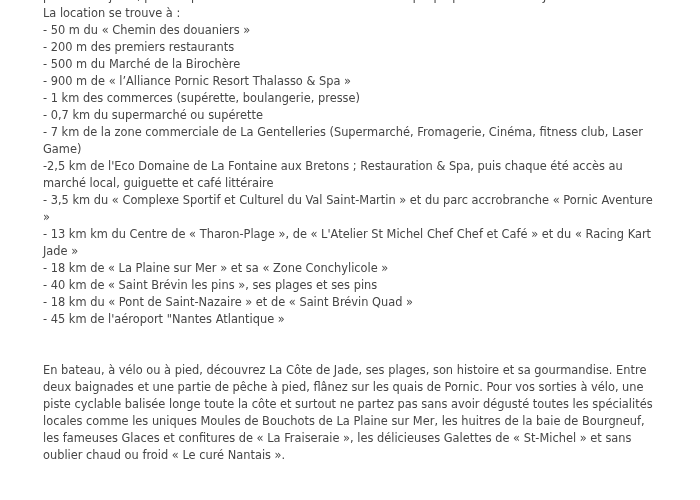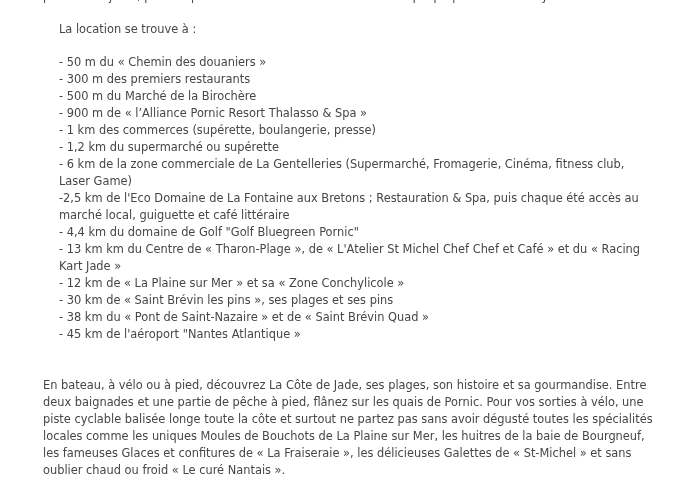--- a/index.html
+++ b/index.html
@@ -21,52 +21,52 @@
       position: absolute;
       left: 43px;
       top: -12px;
       width: 620px;
     }
     .clipped-line {
       white-space: nowrap;
       overflow: hidden;
     }
     .intro {
-      margin: 16px;
+      margin: 0;
     }
     .list {
       list-style: none;
-      margin: 16px;
+      margin: 0;
       padding: 0;
     }
     .list li {
       margin: 0;
       padding: 0;
     }
     .paragraph {
       margin: 0;
       margin-top: 34px;
     }
   </style>
 </head>
 <body>
 
 <div class="content">
   <div class="clipped-line">pour vos séjours, profitez pleinement des nombreuses activités que propose la côte de Jade et ses alentours.</div>
   <p class="intro">La location se trouve à :</p>
   <ul class="list">
     <li>- 50 m du « Chemin des douaniers »</li>
-    <li>- 300 m des premiers restaurants</li>
+    <li>- 200 m des premiers restaurants</li>
     <li>- 500 m du Marché de la Birochère</li>
     <li>- 900 m de « l’Alliance Pornic Resort Thalasso &amp; Spa »</li>
     <li>- 1 km des commerces (supérette, boulangerie, presse)</li>
-    <li>- 1,2 km du supermarché ou supérette</li>
-    <li>- 6 km de la zone commerciale de La Gentelleries (Supermarché, Fromagerie, Cinéma, fitness club, Laser Game)</li>
+    <li>- 0,7 km du supermarché ou supérette</li>
+    <li>- 7 km de la zone commerciale de La Gentelleries (Supermarché, Fromagerie, Cinéma, fitness club, Laser Game)</li>
     <li>-2,5 km de l'Eco Domaine de La Fontaine aux Bretons ; Restauration &amp; Spa, puis chaque été accès au marché local, guiguette et café littéraire</li>
-    <li>- 4,4 km du domaine de Golf "Golf Bluegreen Pornic"</li>
+    <li>- 3,5 km du « Complexe Sportif et Culturel du Val Saint-Martin » et du parc accrobranche « Pornic Aventure »</li>
     <li>- 13 km km du Centre de « Tharon-Plage », de « L'Atelier St Michel Chef Chef et Café » et du « Racing Kart Jade »</li>
-    <li>- 12 km de « La Plaine sur Mer » et sa « Zone Conchylicole »</li>
-    <li>- 30 km de « Saint Brévin les pins », ses plages et ses pins</li>
-    <li>- 38 km du « Pont de Saint-Nazaire » et de « Saint Brévin Quad »</li>
+    <li>- 18 km de « La Plaine sur Mer » et sa « Zone Conchylicole »</li>
+    <li>- 40 km de « Saint Brévin les pins », ses plages et ses pins</li>
+    <li>- 18 km du « Pont de Saint-Nazaire » et de « Saint Brévin Quad »</li>
     <li>- 45 km de l'aéroport "Nantes Atlantique »</li>
   </ul>
   <p class="paragraph">En bateau, à vélo ou à pied, découvrez La Côte de Jade, ses plages, son histoire et sa gourmandise. Entre deux baignades et une partie de pêche à pied, flânez sur les quais de Pornic. Pour vos sorties à vélo, une piste cyclable balisée longe toute la côte et surtout ne partez pas sans avoir dégusté toutes les spécialités locales comme les uniques Moules de Bouchots de La Plaine sur Mer, les huitres de la baie de Bourgneuf, les fameuses Glaces et confitures de « La Fraiseraie », les délicieuses Galettes de « St-Michel » et sans oublier chaud ou froid « Le curé Nantais ».</p>
 </div>
 
 </body></html>

